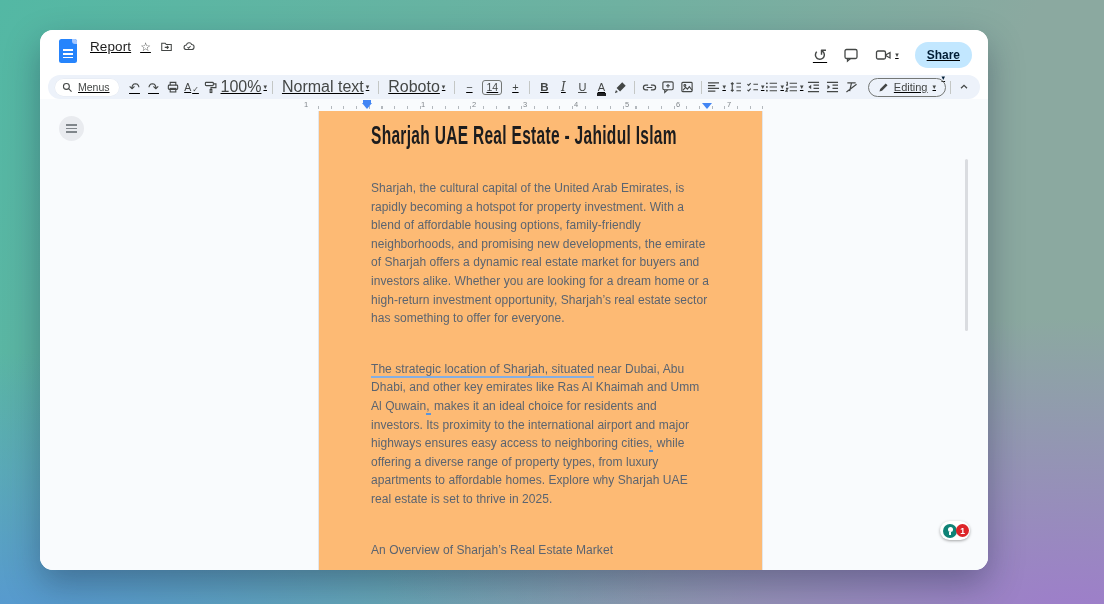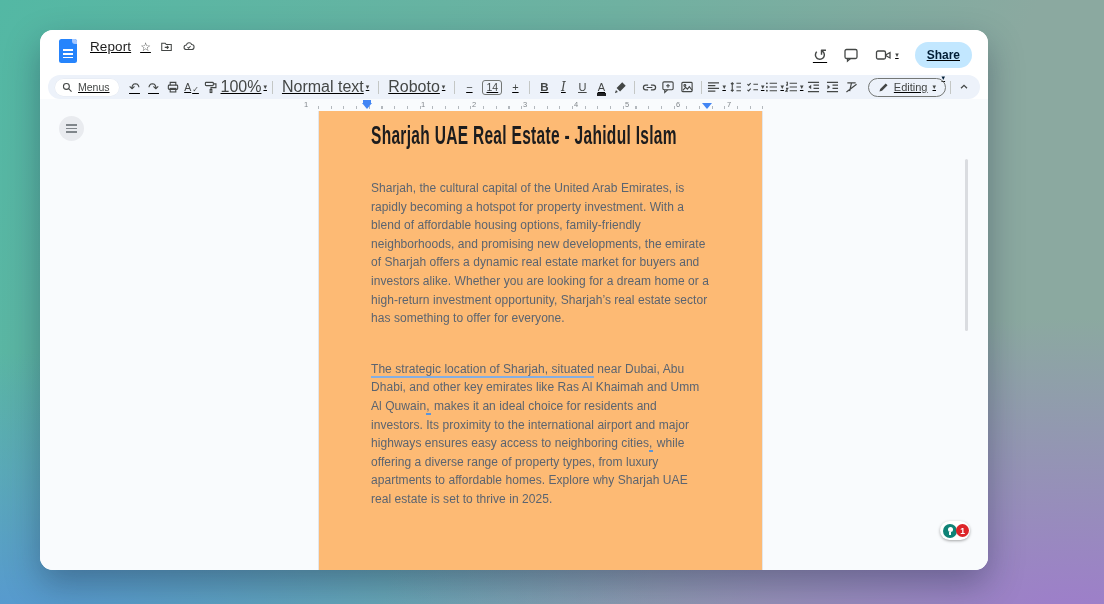--- a/index.html
+++ b/index.html
@@ -304,20 +304,21 @@
 
     <div class="canvas">
       <button class="outline-btn">
         <span class="bars"></span>
       </button>
 
       <div class="page">
         <h1>Sharjah UAE Real Estate - Jahidul Islam</h1>
         <p>Sharjah, the cultural capital of the United Arab Emirates, is rapidly becoming a hotspot for property investment. With a blend of affordable housing options, family-friendly neighborhoods, and promising new developments, the emirate of Sharjah offers a dynamic real estate market for buyers and investors alike. Whether you are looking for a dream home or a high-return investment opportunity, Sharjah’s real estate sector has something to offer for everyone.</p>
         <p><span class="sugg">The strategic location of Sharjah, situated</span><span> near Dubai, Abu Dhabi, and other key emirates like Ras Al Khaimah and Umm Al Quwain</span><span class="gmark">,</span><span> makes it an ideal choice for residents and investors. Its proximity to the international airport and major highways ensures easy access to neighboring cities</span><span class="gmark">,</span><span> while offering a diverse range of property types, from luxury apartments to affordable homes. Explore why Sharjah UAE real estate is set to thrive in 2025.</span></p>
+        <p class="subhead">An Overview of Sharjah’s Real Estate Market</p>
 
       </div>
 
       <div class="scrollbar"></div>
 
       <button class="assist-pill">
         <span class="bulb"></span>
         <span class="count-badge">1</span>
       </button>
     </div>

